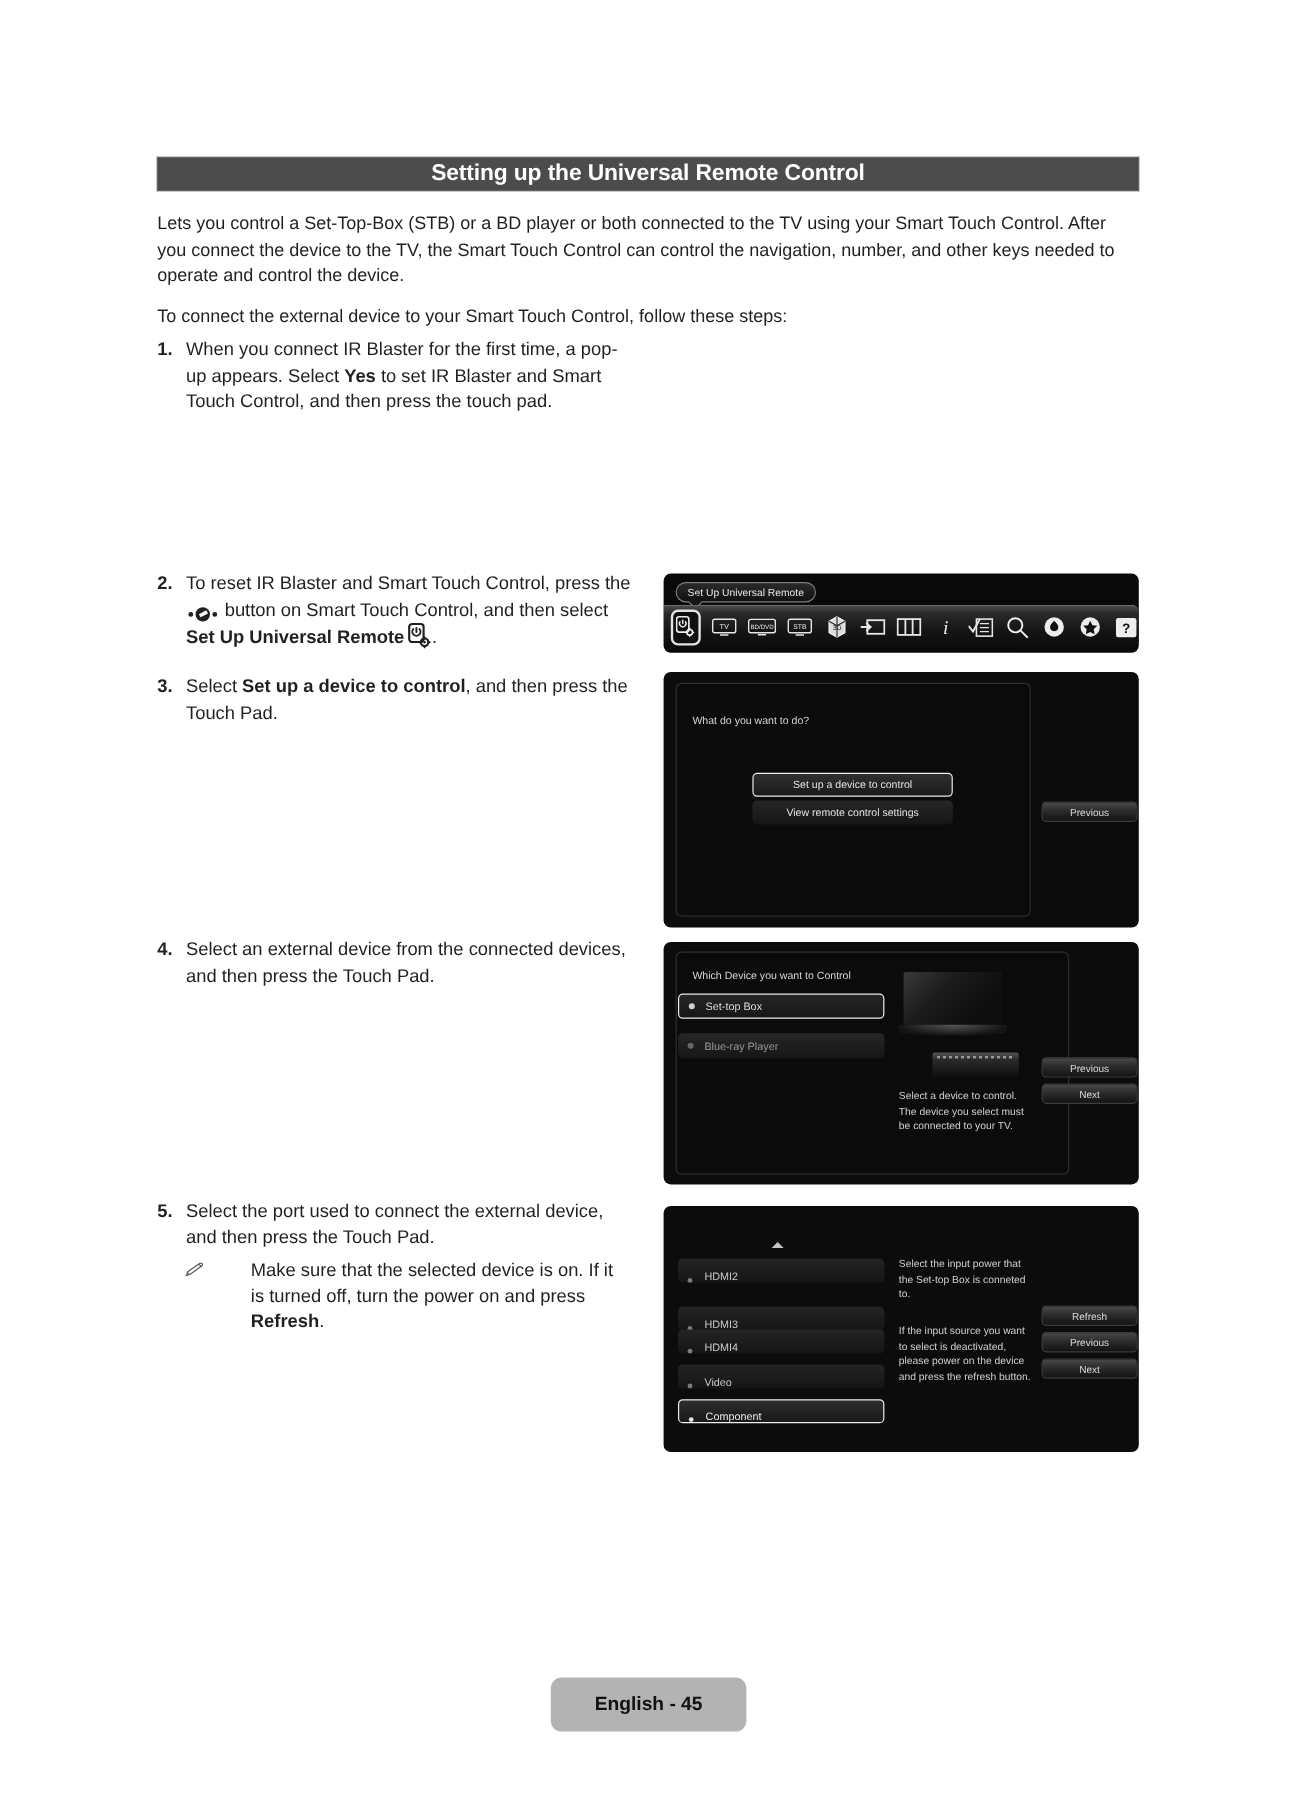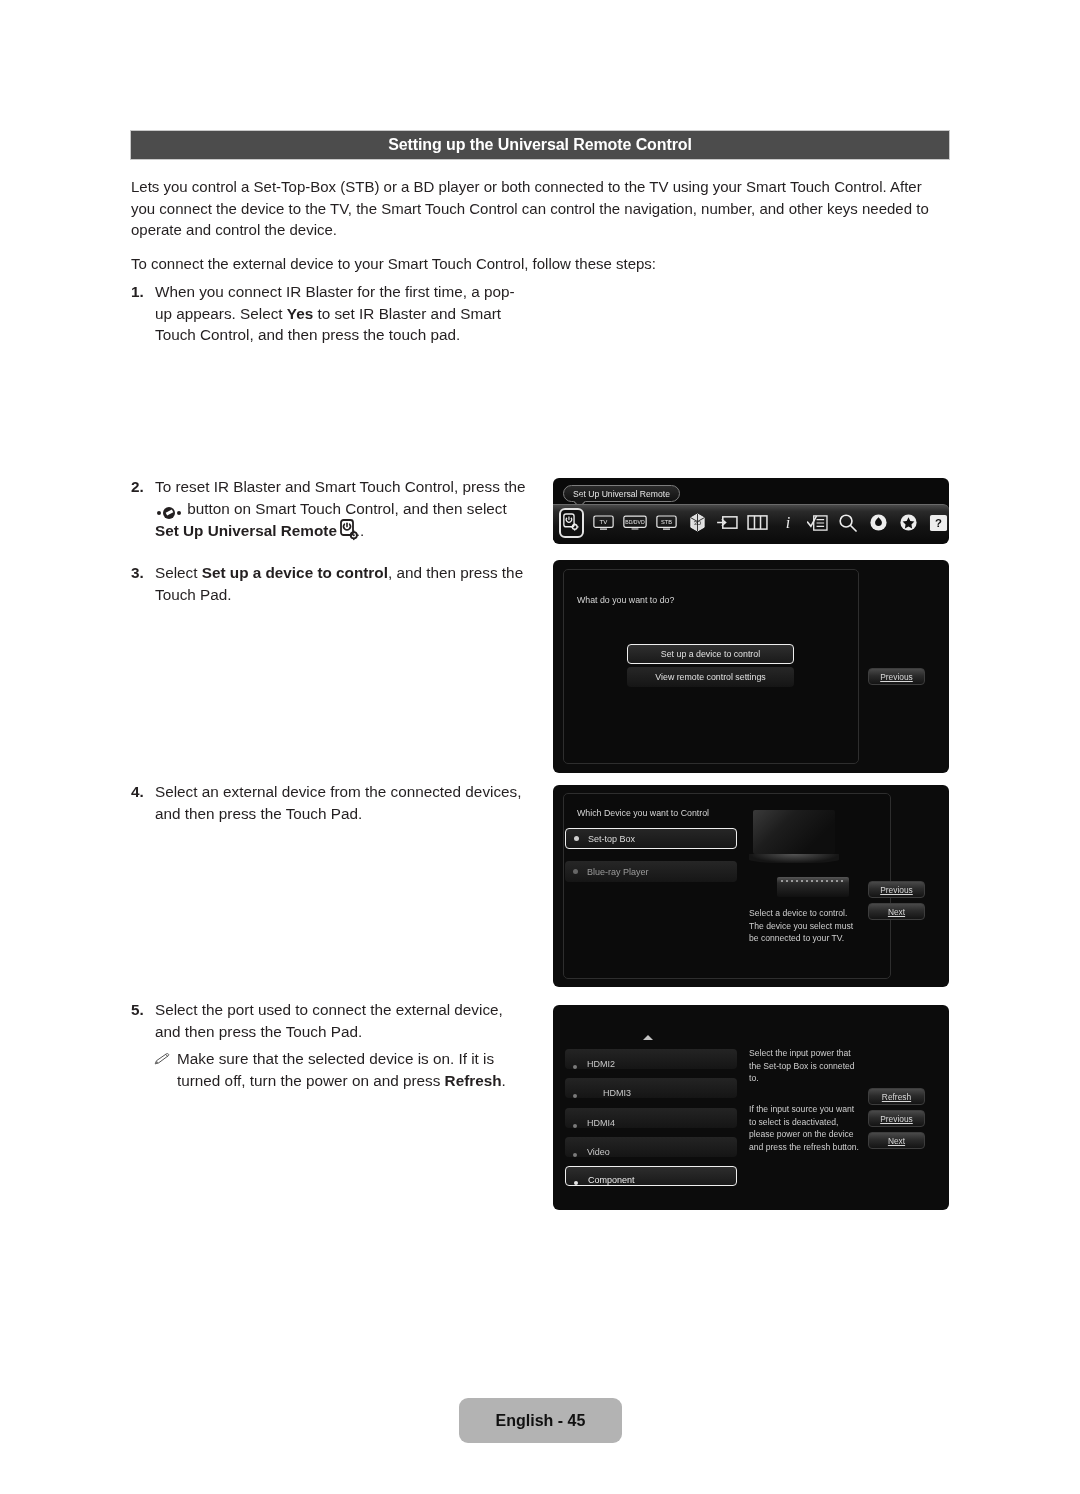--- a/index.html
+++ b/index.html
@@ -13,21 +13,21 @@
   .page { position: relative; width: 1080px; height: 1494px; background: #fff; }
 
   
   .section-header {
     position: absolute; left: 130px; top: 130px; width: 820px; height: 30px;
     background: #4c4c4c;
     border: 1px solid #c9c9c9;
     display: flex; align-items: center; justify-content: center;
   }
   .section-header .title {
-    color: #ffffff; font-size: 16px; font-weight: bold;
+    color: #ffffff; font-size: 19px; font-weight: bold;
     letter-spacing: -0.1px;
   }
 
   
   .intro {
     position: absolute; left: 131px; top: 176px; width: 818px;
     font-size: 15px; line-height: 21.5px; color: #231f20;
   }
   .intro p.p2 { margin-top: 12px; }
 
@@ -37,21 +37,21 @@
   .step .num { font-weight: bold; width: 24px; flex: 0 0 24px; }
   .step .body { flex: 1; }
   .step b { font-weight: bold; }
 
   .step-1 { position: absolute; left: 0; top: 0; width: 400px; }
   .step-2 { position: absolute; left: 0; top: 195px; width: 400px; }
   .step-3 { position: absolute; left: 0; top: 281px; width: 400px; }
   .step-4 { position: absolute; left: 0; top: 500px; width: 395px; }
   .step-5 { position: absolute; left: 0; top: 718px; width: 395px; }
 
-  .note { display: flex; margin-top: 6px; margin-left: 22px; font-size: 15.3px; line-height: 21.6px;}
+  .note { display: flex; margin-top: 6px; margin-left: 22px; font-size: 15.3px; line-height: 21.6px; gap: 32px;}
   .note .note-ico { flex: 0 0 24px; padding-top: 3px; }
   .note .note-body { flex: 1; }
 
   
   .rtn-glyph { display:inline-flex; align-items:center; gap:2px; vertical-align:-1px; margin:0 2px;}
   .rtn-glyph i { display:block; width:4px; height:4px; border-radius:50%; background:#231f20;}
   .rtn-glyph .mid { width:12px; height:12px; border-radius:50%; background:#231f20; position:relative;}
   .rtn-glyph .mid::after{content:"";position:absolute;left:2.5px;top:4.5px;width:7px;height:3px;background:#fff;transform:rotate(-28deg);}
 
   
@@ -113,25 +113,24 @@
   .q-label { position:absolute; left:24px; top:35px; font-size:8.8px; color:#d6d6d6;}
   .opt {
     position:absolute; left:74px; width:167px; height:20px; border-radius:4px;
     display:flex; align-items:center; justify-content:center; font-size:8.8px; color:#e2e2e2;
     background:linear-gradient(180deg,#2b2b2b,#181818);
   }
   .opt.sel { border:1px solid #efefef; background:linear-gradient(180deg,#2f2f2f,#1a1a1a);}
   #opt-setup { top:84px; }
   #opt-view  { top:107px; background:linear-gradient(180deg,#272727,#151515);}
   .side-btn {
-    position:absolute; width:57px; height:17px; border-radius:4px;
+    position:absolute; width:80px; height:17px; border-radius:4px;
     display:flex;align-items:center;justify-content:center; font-size:8.4px; color:#d9d9d9;
     background:linear-gradient(180deg,#494949 0%,#2b2b2b 45%,#141414 100%);
     border:1px solid #3d3d3d;
-    text-decoration:underline;
   }
   #what-prev { left:315px; top:108px; }
 
   
   #panel-device { left:553px; top:785px; width:396px; height:202px;}
   #panel-device .inner-frame { left:10px; top:8px; width:328px; height:186px; }
   .dev-title { position:absolute; left:13px; top:14px; font-size:8.8px; color:#d6d6d6;}
   .dev-opt {
     position:absolute; left:12px; width:172px; height:21px; border-radius:4px;
     display:flex; align-items:center; font-size:9px; color:#dcdcdc; padding-left:8px;
@@ -170,21 +169,21 @@
   .src-opt {
     position:absolute; left:12px; width:172px; height:20px; border-radius:4px;
     display:flex; align-items:flex-end; font-size:9px; color:#c9c9c9; padding-left:8px;
     background:linear-gradient(180deg,#242424,#151515);
   }
   .src-opt .bullet { width:4px;height:4px;border-radius:50%;background:#7a7a7a;margin-right:10px;}
   .src-opt.sel { border:1px solid #efefef; color:#ececec;
     background:linear-gradient(180deg,#2d2d2d,#191919); }
   .src-opt.sel .bullet{ background:#e5e5e5; }
   #src-0 { top:44px; }
-  #src-1 { top:73px;gap:16px; }
+  #src-1 { top:84px; }
   #src-2 { top:103px; }
   #src-3 { top:132px; }
   #src-4 { top:161px; }
   .src-help1 { position:absolute; left:196px; top:42px; width:112px;
     font-size:8.6px; line-height:12.5px; color:#cfcfcf;}
   .src-help2 { position:absolute; left:196px; top:98px; width:112px;
     font-size:8.6px; line-height:12.5px; color:#cfcfcf;}
   #src-refresh { left:315px; top:83px; }
   #src-prev    { left:315px; top:105px; }
   #src-next    { left:315px; top:127px; }

